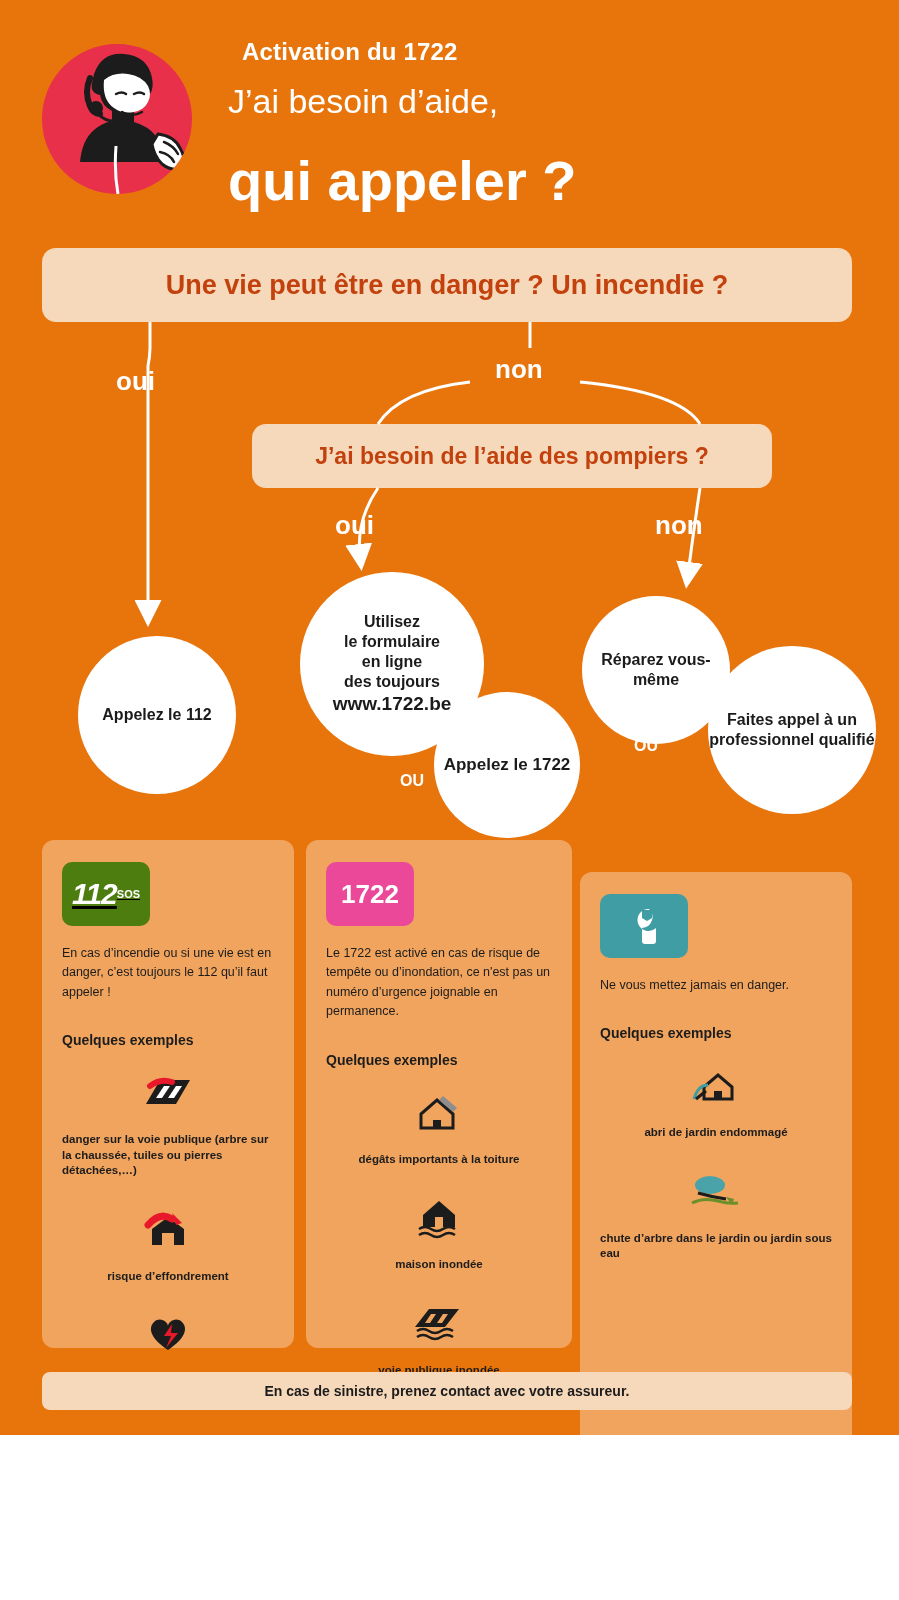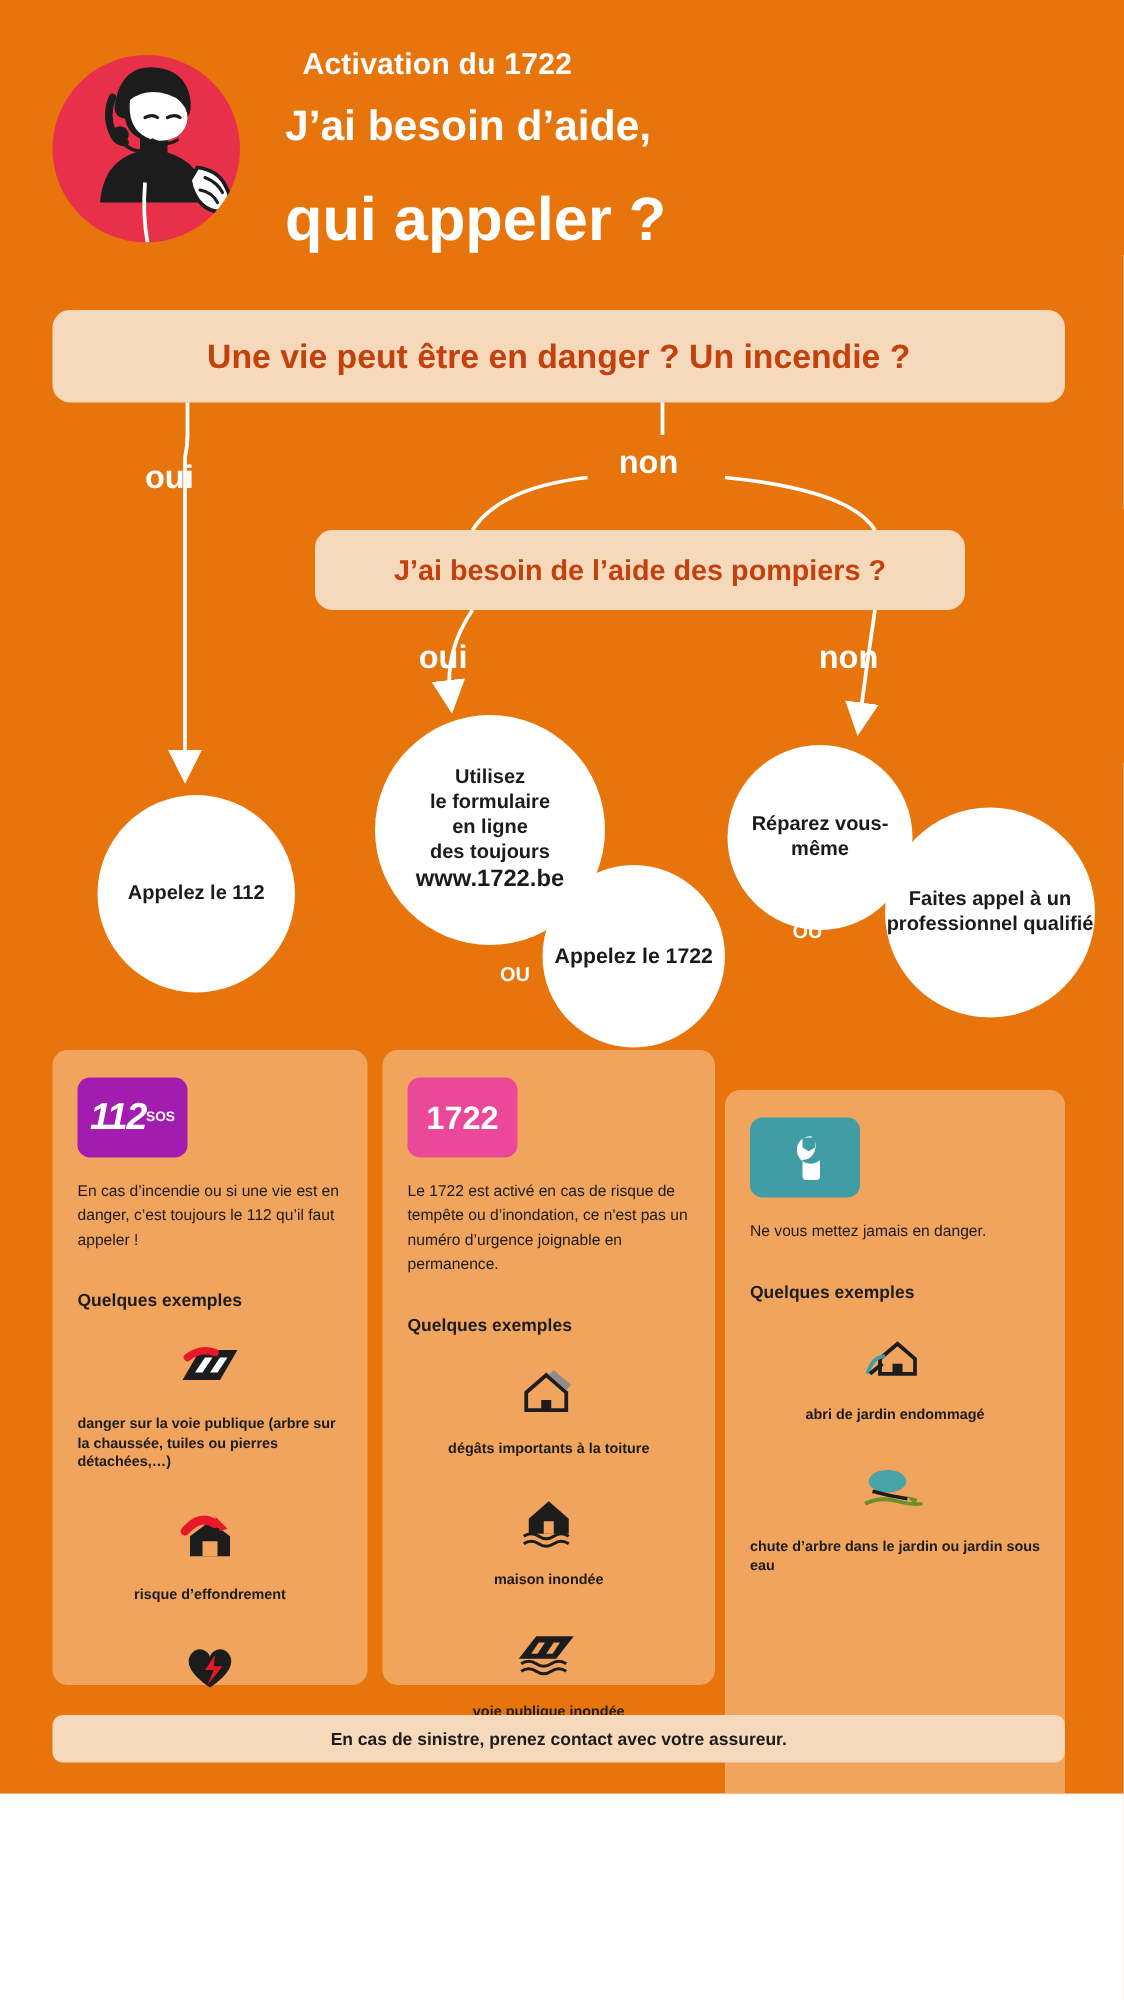--- a/index.html
+++ b/index.html
@@ -44,27 +44,27 @@
     font-size: 24px;
     font-weight: bold;
     letter-spacing: .2px;
     margin-left: 12px;
   }
   .header-line1 {
     position: absolute;
     left: 228px; top: 82px;
     color: #ffffff;
     font-size: 34px;
-    font-weight: bold;
+    font-weight: normal;
   }
   .header-line2 {
     position: absolute;
     left: 228px; top: 148px;
     color: #ffffff;
-    font-size: 49px;
+    font-size: 56px;
     font-weight: bold;
   }
 
   
   .qbox {
     position: absolute;
     background: #f6d8bb;
     border-radius: 14px;
     color: #c2410c;
     font-weight: bold;
@@ -131,21 +131,21 @@
   #panel1 { left: 42px; width: 252px; height: 508px; }
   #panel2 { left: 306px; width: 266px; height: 508px; }
   #panel3 { left: 580px; width: 272px; height: 645px; margin-top: 32px; }
 
   .badge {
     width: 88px; height: 64px;
     border-radius: 10px;
     display: flex; align-items: center; justify-content: center;
     margin-bottom: 18px;
   }
-  .badge-112 { background: #a21caf; }
+  .badge-112 { background: #4d7c0f; text-decoration: underline; }
   .badge-1722 { background: #ec4899; }
   .badge-tool { background: #3f9da3; }
   .badge-112 .num { color:#fff; font-size: 30px; font-weight: bold; font-style: italic; letter-spacing: -1px; }
   .badge-112 .sos { color:#fff; font-size: 11px; font-weight: bold; }
   .badge-1722 .num { color:#fff; font-size: 26px; font-weight: bold; }
 
   .panel-text {
     font-size: 12.5px;
     color: #1c1c1c;
     line-height: 1.55;

